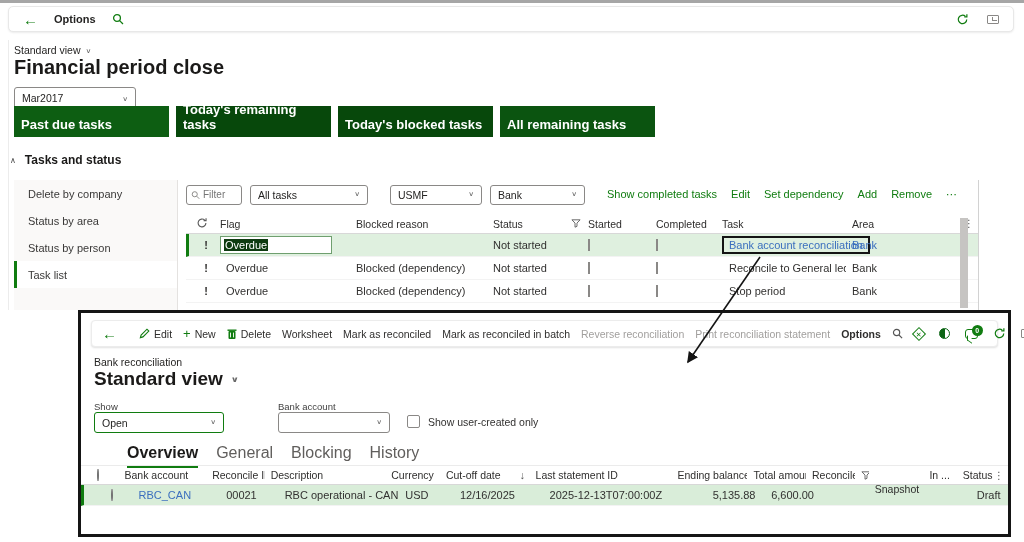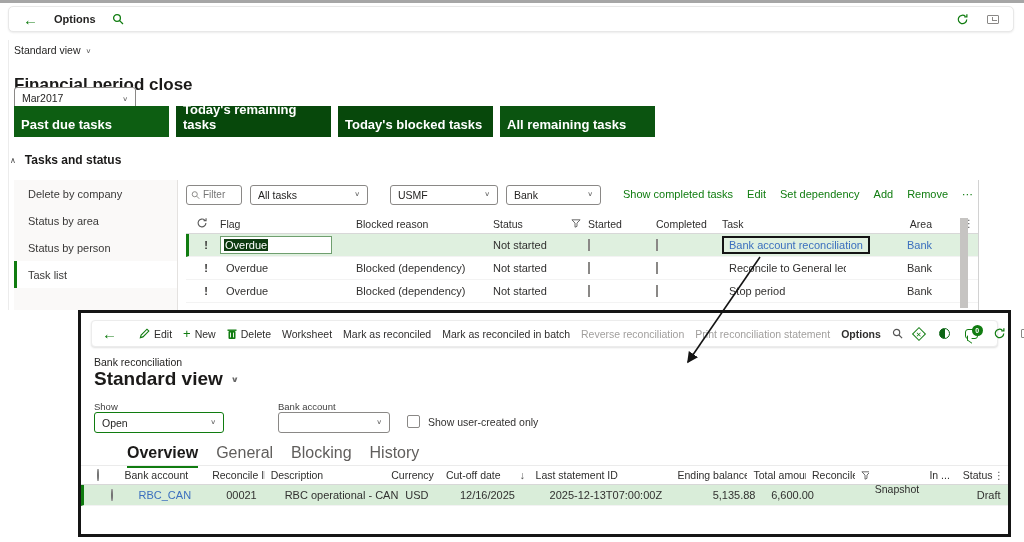--- a/index.html
+++ b/index.html
@@ -12,21 +12,21 @@
   #topbar { left:8px; top:6px; width:1006px; height:26px; background:#fff;
     border:1px solid #e8e8e8; border-radius:5px; box-shadow:0 1px 2px rgba(0,0,0,.08);
     display:flex; align-items:center; gap:16px; padding:0 14px; }
   .back-arrow { color:#107c10; font-size:15px; line-height:1; cursor:pointer; }
   .bold-label { font-weight:700; color:#252423; font-size:11px; }
   #topbar .right { margin-left:auto; display:flex; align-items:center; gap:18px; }
 
   
   #view-switch { left:14px; top:44px; font-size:10.5px; color:#252423; display:flex; gap:5px; align-items:center;}
   .chev { font-size:8px; color:#666; transform:scaleY(.8); display:inline-block; }
-  #page-title { left:14px; top:56px; font-size:17px; font-weight:700; color:#1b1a19;margin-top:19px; }
+  #page-title { left:14px; top:56px; font-size:20px; font-weight:700; color:#1b1a19; }
   .combo { border:1px solid #8a8886; border-radius:3px; background:#fff; display:flex;
     align-items:center; padding:0 7px; font-size:10.5px; color:#252423; }
   .combo .chev { margin-left:auto; }
   #period-combo { left:14px; top:87px; width:122px; height:22px; }
 
   
   .tile { top:106px; height:31px; color:#fff; font-size:13px; font-weight:600;
     display:flex; align-items:flex-end; padding:0 0 5px 7px; cursor:pointer; }
   #tile-0 { left:14px;  width:155px; background:#0d5e12; }
   #tile-1 { left:176px; width:155px; background:#07480b; }
@@ -48,33 +48,33 @@
 
   
   #grid-panel { left:186px; top:184px; width:792px; height:126px; }
   #grid-controls { display:flex; align-items:center; gap:8px; height:21px; }
   #filter-box { width:56px; height:20px; border:1px solid #8a8886; border-radius:3px;
     display:flex; align-items:center; padding:0 4px; gap:3px; }
   #filter-box input { border:none; outline:none; width:34px; font-size:10px;
     font-family:inherit; color:#605e5c; }
   .ctl-combo { height:20px; }
   #combo-tasks { width:118px; margin-left:0; }
-  #combo-company { width:108px; margin-left:14px; }
+  #combo-company { width:92px; margin-left:14px; }
   #combo-area { width:95px; }
   #action-links { display:flex; gap:14px; margin-left:14px; color:#107c10; white-space:nowrap; }
   #action-links span { cursor:pointer; }
 
   .hdr-row { display:flex; align-items:center; height:20px; margin-top:9px;
     border-bottom:1px solid #d8d8d8; font-size:10.5px; color:#2f2e2d; }
   .grid-row { display:flex; align-items:center; height:23px; border-bottom:1px solid #f3f3f3; }
   .grid-row.sel { background:#dff0df; border-left:3px solid #107c10; }
   .c { padding:0 6px; overflow:hidden; white-space:nowrap; }
   .c-sel{width:28px; text-align:right;} .c-flag{width:136px;} .c-block{width:137px;}
   .c-status{width:78px;} .c-funnel{width:17px;} .c-start{width:68px;} .c-comp{width:66px;}
-  .c-task{width:130px;} .c-area{width:92px;text-align:right;}
+  .c-task{width:130px;} .c-area{width:92px;}
   .grid-row.sel .c-sel { width:25px; }
   .kebab { margin-left:auto; color:#555; font-size:10px; padding-right:4px; }
   .excl { font-weight:700; color:#323130; }
   .cbx { width:13px; height:13px; border:1px solid #8a8886; border-radius:2px; background:#fff; }
   .link-blue { color:#3b6fbe; cursor:pointer; }
   #flag-editbox { width:112px; height:18px; background:#fff; border:1px solid #6f9f6f;
     display:flex; align-items:center; padding:0 3px; }
   #flag-editbox .sel-text { background:#0e3b10; color:#fff; padding:0 1px; }
   #task-annot-box { border:2px solid #141414; padding:1px 5px; display:inline-block; }
   #main-scrollbar { left:960px; top:218px; width:8px; height:90px; background:#c6c4c2; }

